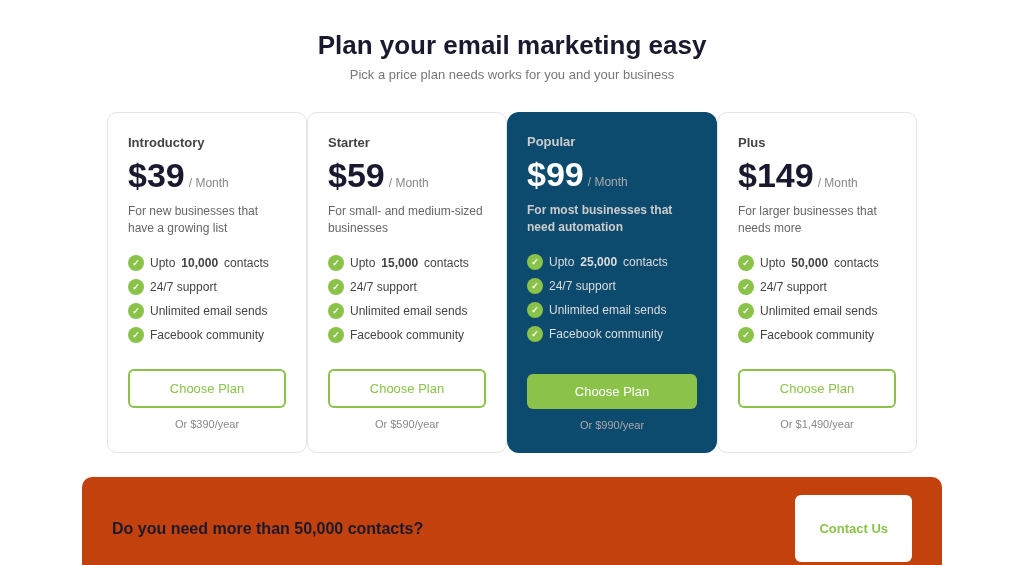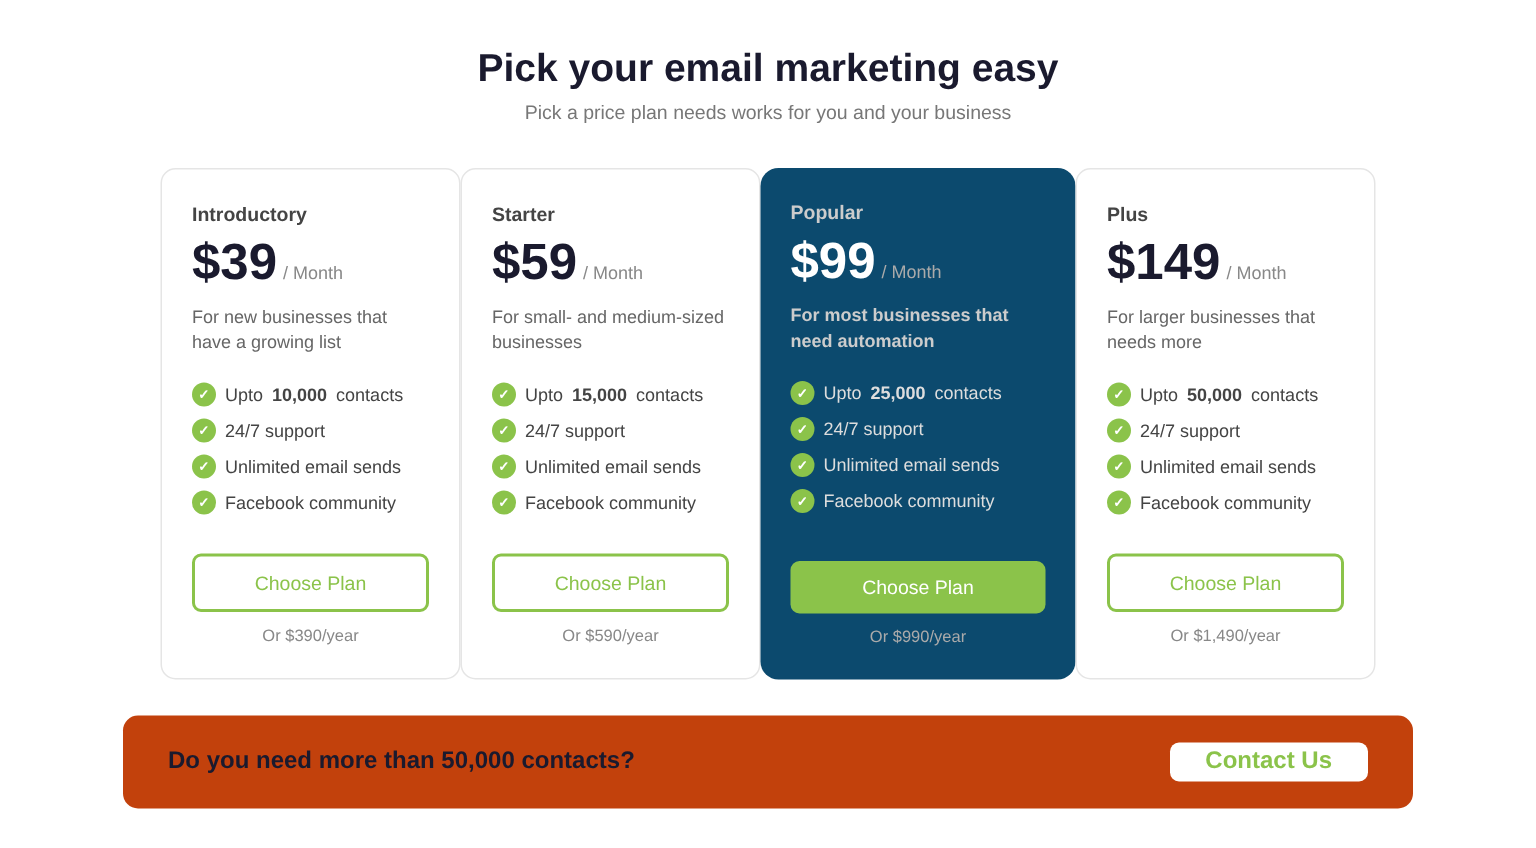--- a/index.html
+++ b/index.html
@@ -163,33 +163,33 @@
     }
     .banner-text {
       font-size: 16px;
       font-weight: 800;
       color: #1a1a2e;
     }
     .contact-button {
       background: #fff;
       border: none;
       border-radius: 6px;
-      padding: 4px 24px;
-      font-size: 16px;
+      padding: 26px 24px;
+      font-size: 13px;
       font-weight: 700;
       color: #8bc34a;
       cursor: pointer;
     }
     strong { font-weight: 700; }
   </style>
 </head>
 <body>
 
 <div class="header">
-  <h1>Pick your email marketing easy</h1>
+  <h1>Plan your email marketing easy</h1>
   <p>Pick a price plan needs works for you and your business</p>
 </div>
 
 <div class="plans-container" id="plans-container">
     <div class="plan-card">
     <div class="plan-name">Introductory</div>
     <div class="plan-price-row">
       <span class="plan-price">$39</span>
       <span class="plan-period">/ Month</span>
     </div>

